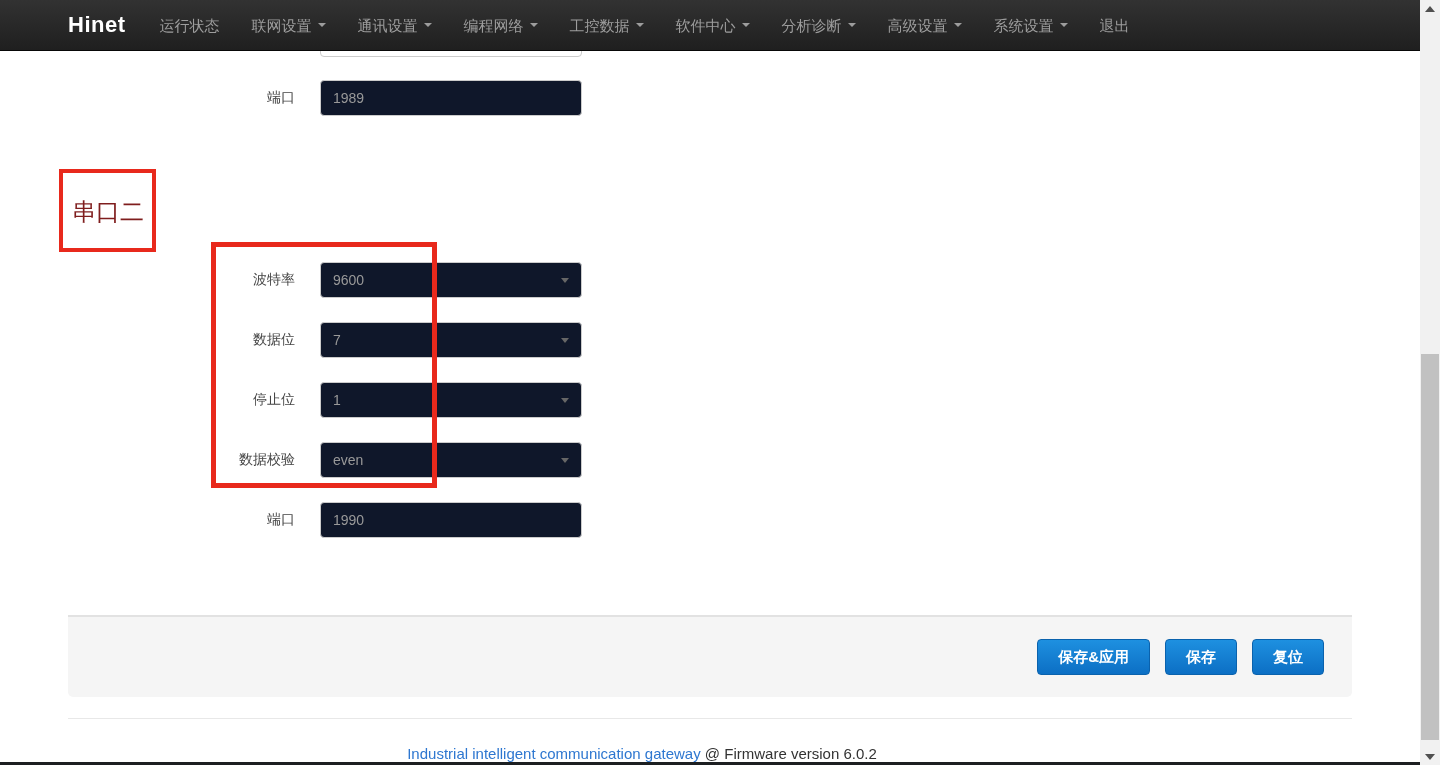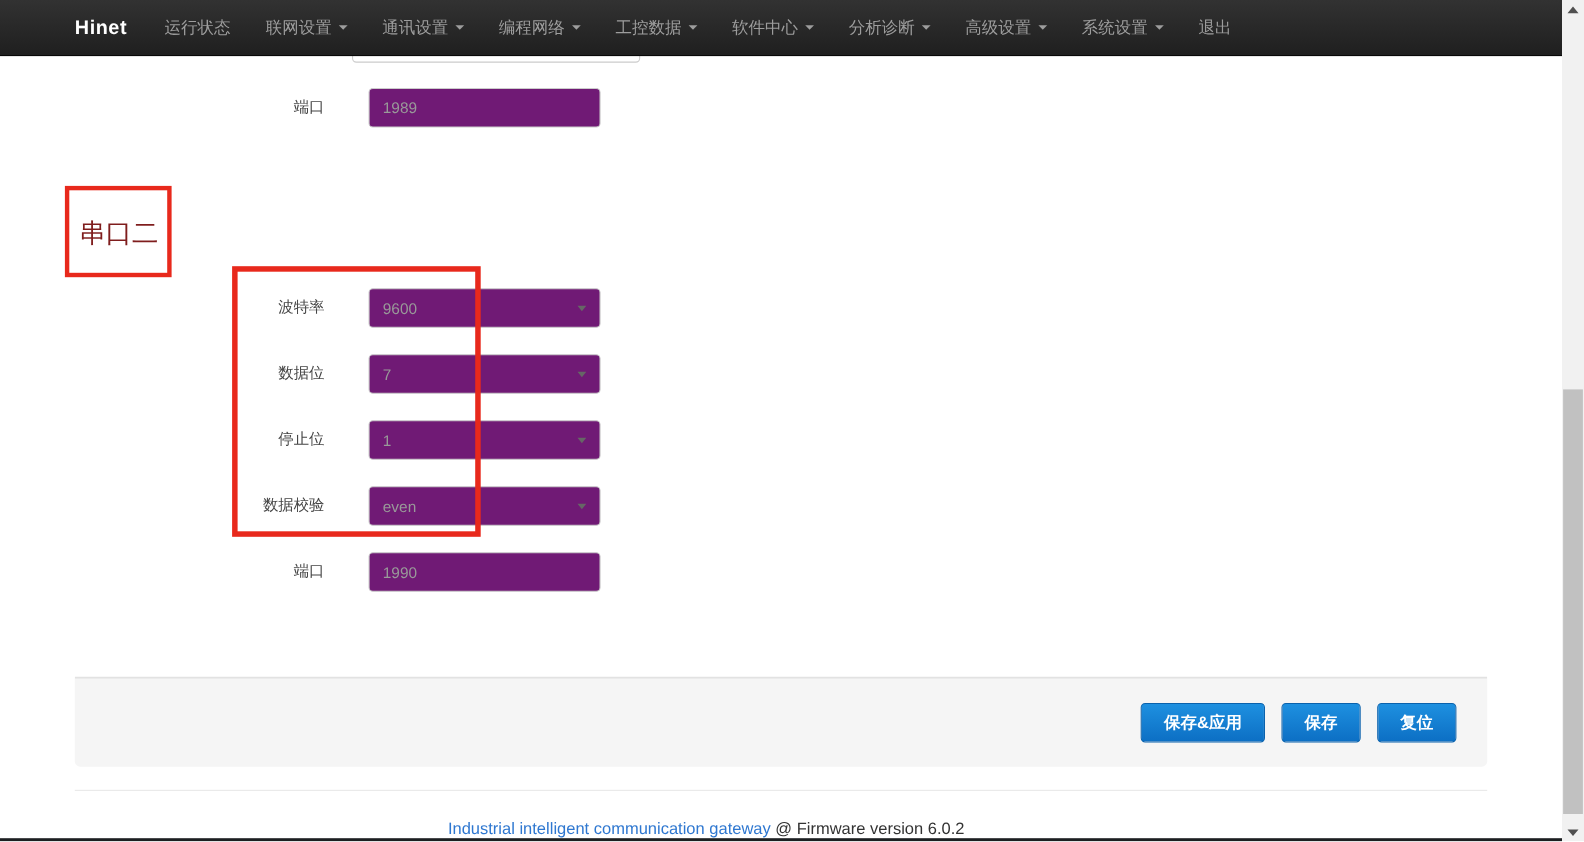--- a/index.html
+++ b/index.html
@@ -9,21 +9,21 @@
 
   
   .navbar {
     position:absolute; left:0; top:0; width:1420px; height:51px; z-index:10;
     background:linear-gradient(180deg,#323232,#1f1f1f);
     border-bottom:1px solid #080808;
     display:flex; align-items:center;
   }
   .brand {
     margin-left:68px; margin-right:18px;
-    color:#ffffff; font-size:18px; font-weight:bold; letter-spacing:0.5px;
+    color:#ffffff; font-size:22px; font-weight:bold; letter-spacing:0.5px;
     text-decoration:none; cursor:pointer;
   }
   .nav-item {
     padding:0 16px; color:#9d9d9d; font-size:15px; line-height:51px;
     text-decoration:none; cursor:pointer; white-space:nowrap;
     display:flex; align-items:center;
   }
   .caret {
     display:inline-block; margin-left:6px;
     width:0; height:0;
@@ -42,21 +42,21 @@
     content:""; position:absolute; left:5px; top:6px;
     border-left:5px solid transparent; border-right:5px solid transparent;
   }
   .scroll-arrow-up::after { border-bottom:6px solid #505050; }
   .scroll-arrow-down::after { border-top:6px solid #505050; }
   .scroll-thumb { position:absolute; left:1px; top:354px; width:18px; height:386px; background:#c1c1c1; cursor:grab; }
 
   
   .form-row { position:absolute; left:70px; height:36px; display:flex; align-items:center; }
   .form-label { width:225px; text-align:right; font-size:14px; color:#454545; }
-  .ctl { margin-left:40px; width:211px; height:36px; border:1px solid #cccccc; border-radius:4px; background:#701a75; }
+  .ctl { margin-left:25px; width:262px; height:36px; border:1px solid #cccccc; border-radius:4px; background:#0f172a; }
   input.ctl {
     padding:0 12px; font-size:14px; color:#999999; outline:none;
     font-family:"Liberation Sans","DejaVu Sans",sans-serif;
   }
   .selectbox { position:relative; display:flex; align-items:center; cursor:pointer; }
   .selectbox .sel-text { padding-left:12px; font-size:14px; color:#999999; }
   .sel-arrow {
     position:absolute; right:12px; top:15px;
     width:0; height:0;
     border-left:4px solid transparent; border-right:4px solid transparent;

